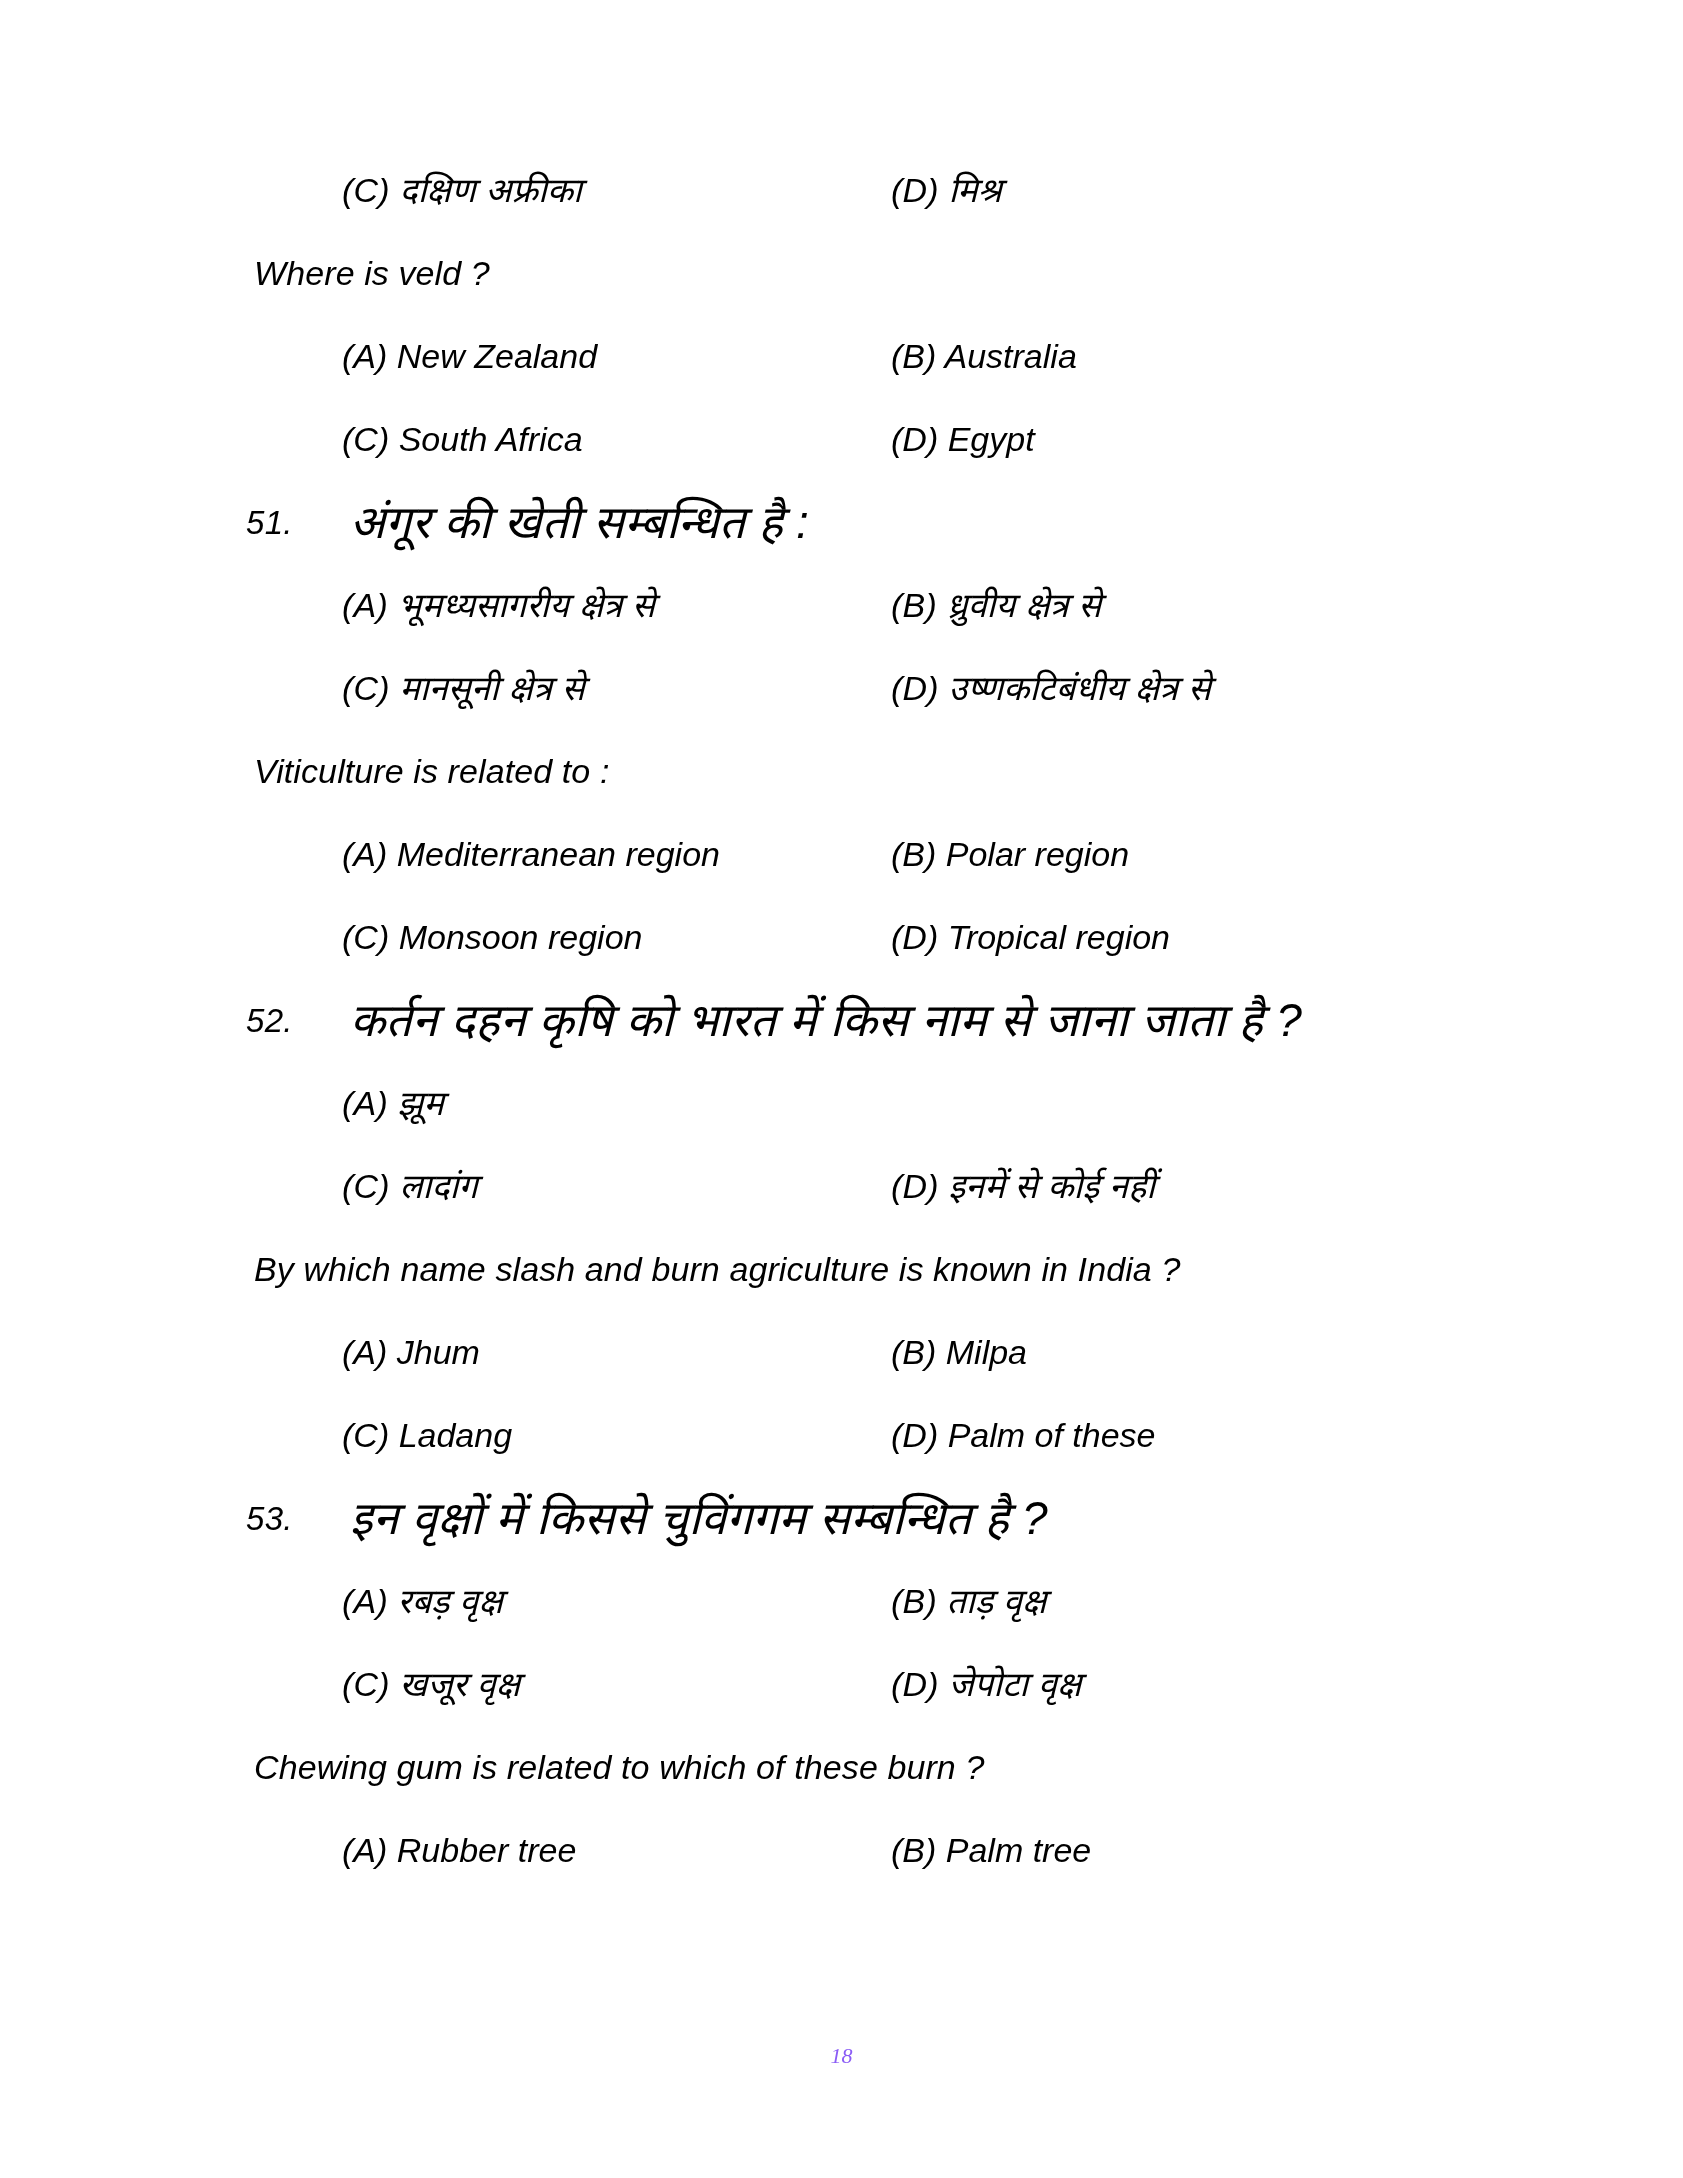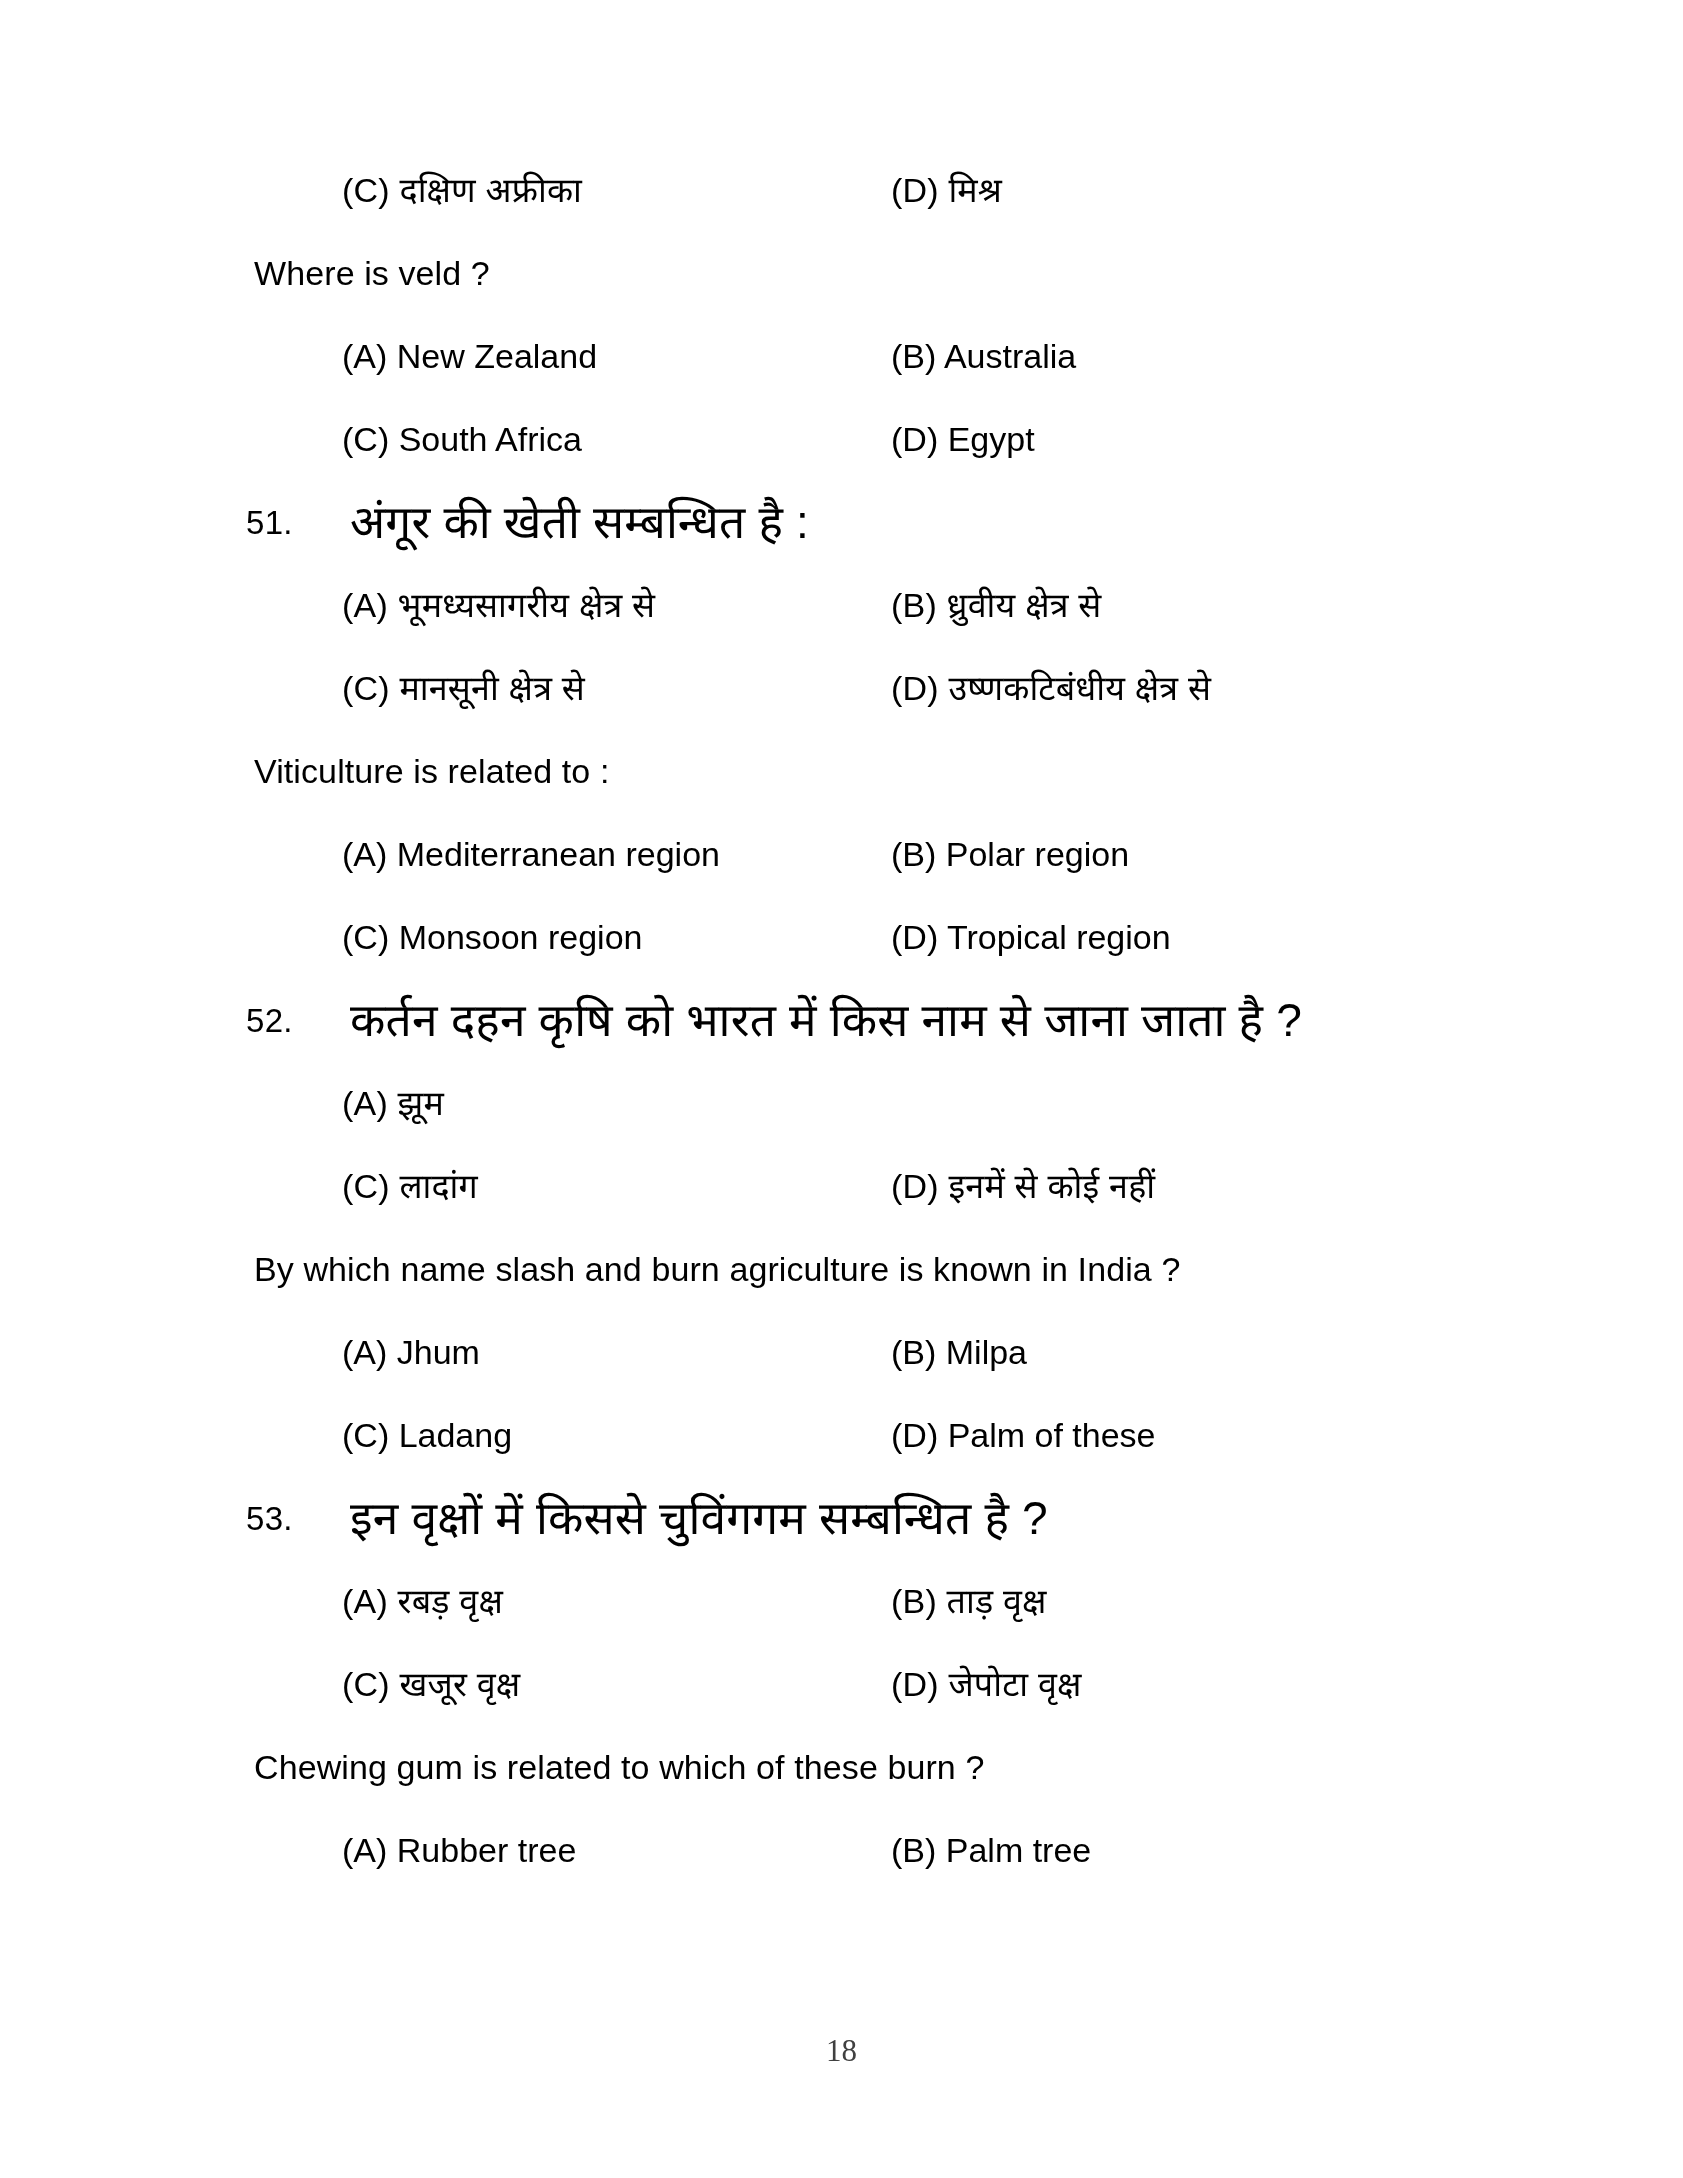--- a/index.html
+++ b/index.html
@@ -16,20 +16,21 @@
     overflow: hidden;
   }
 
   .page {
     position: relative;
     width: 1683px;
     height: 2178px;
     background: #ffffff;
     box-sizing: border-box;
     padding: 149px 297px 0 238px;
+    font-style: italic;
   }
 
   
   .qrow {
     display: flex;
     align-items: flex-start;
     margin: 0 0 0 8px;
   }
   .qnum {
     width: 104px;
@@ -78,22 +79,22 @@
     margin-left: 104px;
   }
 
   .page-number {
     position: absolute;
     left: 0;
     right: 0;
     bottom: 109px;
     text-align: center;
     font-family: "Liberation Serif", serif;
-    font-size: 31px;
-    color: #404040;
+    font-size: 22px;
+    color: #8b5cf6;
   }
 </style>
 </head>
 <body>
 
 <div class="page">
   <div id="content">
       <div class="opts indent">
         <div class="opt col-a hindi">(C) दक्षिण अफ्रीका</div>
         <div class="opt col-b hindi">(D) मिश्र</div>

